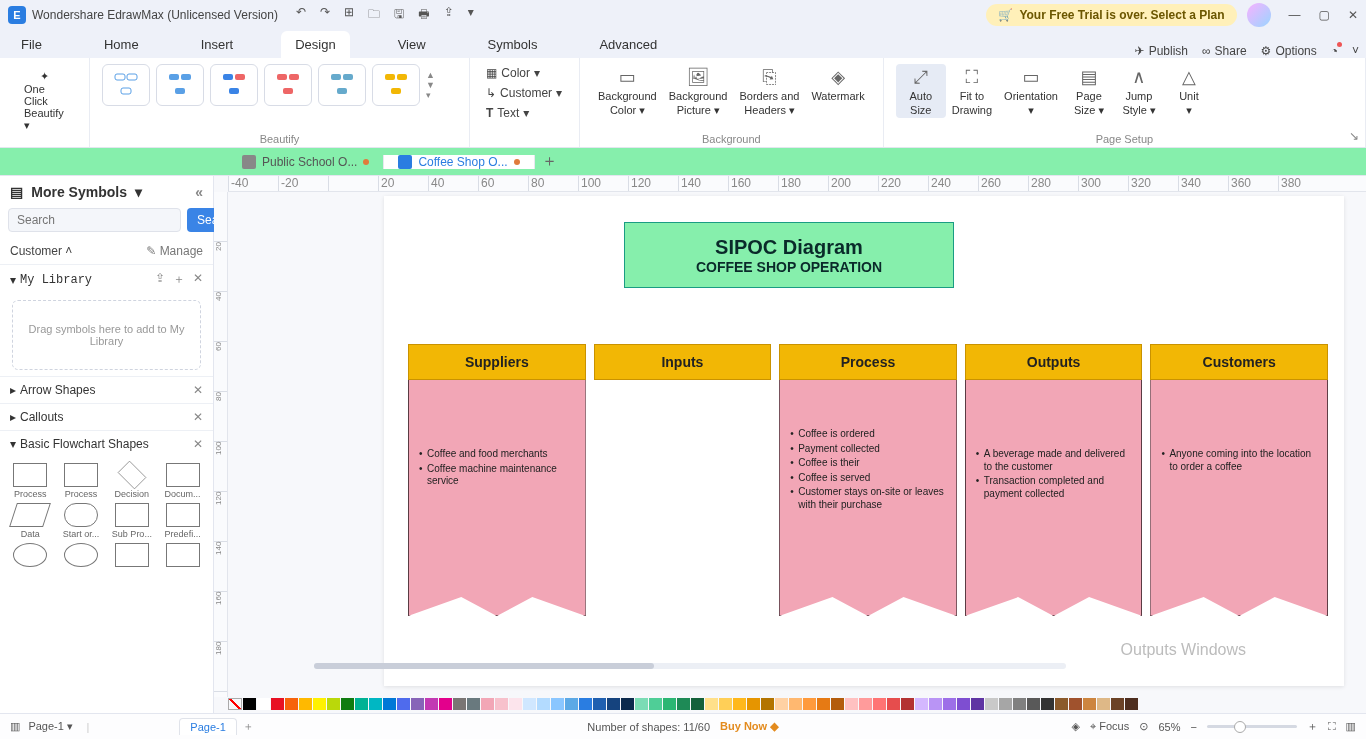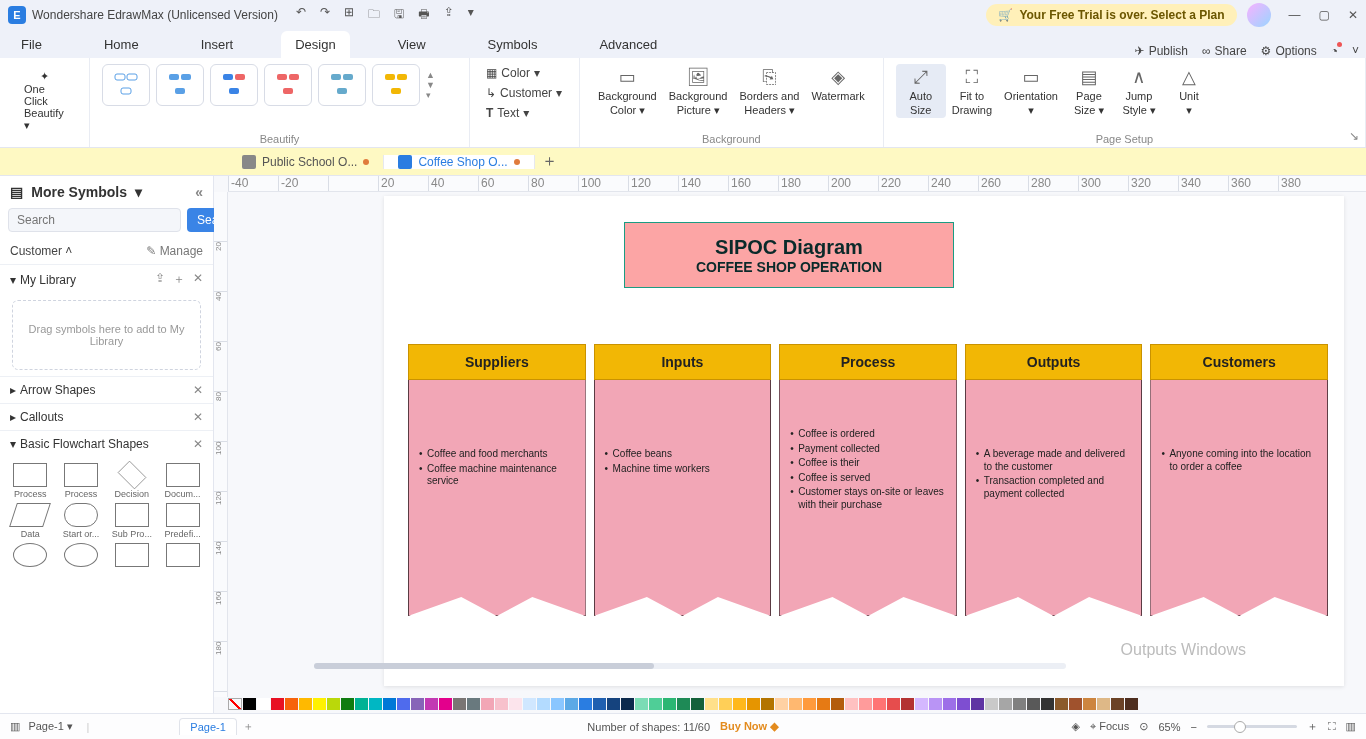--- a/index.html
+++ b/index.html
@@ -29,21 +29,21 @@
 .rgroup .glabel { position:absolute; bottom:0; left:0; right:0; text-align:center; font-size:11px; color:#888; padding-bottom:2px;}
 .rcol { display:flex; flex-direction:column; align-items:center; justify-content:flex-start; gap:2px; padding:2px 6px; cursor:pointer; font-size:11px; color:#333; text-align:center; min-width:50px;}
 .rcol .ricon { width:22px; height:22px; display:flex; align-items:center; justify-content:center; font-size:18px; color:#666;}
 .rrow { display:flex; align-items:center; gap:4px; font-size:12px; color:#444; padding:2px 4px; cursor:pointer;}
 .stylecards { display:flex; gap:6px; }
 .stylecard { width:48px; height:42px; border:1px solid #d8dce6; border-radius:6px; background:#fff; display:flex; align-items:center; justify-content:center; cursor:pointer;}
 .oneclick { display:flex; flex-direction:column; align-items:center; justify-content:center; padding:6px 12px; font-size:11px; color:#333; cursor:pointer;}
 .autosize { background:#e6ebf5; border-radius:4px; }
 
 
-.doctabs { height: 28px; background:#fef9c3; border-bottom:1px solid #e3e6ef; display:flex; align-items:center; padding-left:228px; gap:0;}
+.doctabs { height: 28px; background:#86efac; border-bottom:1px solid #e3e6ef; display:flex; align-items:center; padding-left:228px; gap:0;}
 .doctab { display:flex; align-items:center; gap:6px; padding:0 14px; height:100%; font-size:12px; color:#555; border-right:1px solid #e6e8ef; cursor:pointer; position:relative;}
 .doctab.active { background:#fff; color:#2a7de1; }
 .doctab .dot { width:6px; height:6px; border-radius:50%; background:#e07b3c; }
 .doctab .ficon { width:14px; height:14px; background:#888; border-radius:2px; }
 .doctab.active .ficon { background:#2a7de1; }
 .addtab { width:30px; display:flex; align-items:center; justify-content:center; color:#666; cursor:pointer; font-size:16px;}
 
 
 .main { position:absolute; top:176px; left:0; right:0; bottom:26px; display:flex; }
 .sidebar { width:214px; background:#fff; border-right:1px solid #e3e6ef; display:flex; flex-direction:column; }
@@ -67,21 +67,21 @@
 
 
 .canvas-wrap { flex:1; position:relative; background:#f7f8fb; }
 .ruler-h { position:absolute; left:14px; right:0; top:0; height:16px; background:#fafbfd; border-bottom:1px solid #e2e5ec; display:flex; font-size:12px; color:#888; overflow:hidden;}
 .ruler-h div { width:50px; border-left:1px solid #d9dde5; padding-left:2px; flex-shrink:0;}
 .ruler-v { position:absolute; left:0; top:16px; bottom:16px; width:14px; background:#fafbfd; border-right:1px solid #e2e5ec; display:flex; flex-direction:column; font-size:8px; color:#888; overflow:hidden;}
 .ruler-v div { height:50px; border-top:1px solid #d9dde5; padding-top:2px; writing-mode:vertical-rl; transform:rotate(180deg); text-align:right; flex-shrink:0;}
 .page { position:absolute; left:170px; top:20px; width:960px; height:490px; background:#fff; box-shadow:0 1px 4px rgba(0,0,0,0.1); }
 
 
-.sipoc-title { position:absolute; left:240px; top:26px; width:330px; height:66px; background:#fca5a5; border:1px solid #1a9c83; color:#0a2a2a; display:flex; flex-direction:column; align-items:center; justify-content:center; }
+.sipoc-title { position:absolute; left:240px; top:26px; width:330px; height:66px; background:#86efac; border:1px solid #1a9c83; color:#0a2a2a; display:flex; flex-direction:column; align-items:center; justify-content:center; }
 .sipoc-title .t1 { font-size:20px; font-weight:700;}
 .sipoc-title .t2 { font-size:14px; font-weight:700;}
 .colwrap { position:absolute; top:148px; left:16px; right:16px; display:flex; justify-content:space-between; }
 .scol { width:188px;margin-left:8px; }
 .shead { background:#f2b705; border:1px solid #c99200; height:36px; display:flex; align-items:center; justify-content:center; font-weight:700; font-size:14px; color:#222;}
 .sbody { background:#f2a6b6; border:1px solid #5a3b43; border-top:none; height:236px; position:relative; padding:68px 10px 10px; font-size:10px; color:#222; clip-path: polygon(0 0, 100% 0, 100% 100%, 70% 92%, 50% 100%, 30% 92%, 0 100%);}
 .sbody.mid { padding-top:48px; }
 .sbody ul { list-style:none; }
 .sbody li { position:relative; padding-left:8px; margin-bottom:2px; line-height:1.25;}
 .sbody li::before { content:"•"; position:absolute; left:0; }
@@ -302,21 +302,21 @@
     <div class="sb-search">
       <input placeholder="Search" style="">
       <button>Search</button>
     </div>
     <div class="sb-row">
       <span><span>Customer</span> ˄</span>
       <span class="r">
           <span>✎ <span>Manage</span></span>
         </span>
     </div>
-    <div class="sb-section">▾ <span style="margin-left:4px;">My Library</span>
+    <div class="sb-section">▾ <span style="margin-left:4px;font-family:Liberation Mono, monospace;">My Library</span>
       <span class="x" style="display:flex;gap:8px;">
           <span>⇪</span>
           <span>＋</span>
           <span>✕</span>
         </span>
     </div>
     <div class="dropzone">Drag symbols here to add to My Library</div>
     <div id="sections-mount">
         <div class="sb-section">▸ <span style="margin-left:4px;">Arrow Shapes</span><span class="x">✕</span></div>
         <div class="sb-section">▸ <span style="margin-left:4px;">Callouts</span><span class="x">✕</span></div>
@@ -419,26 +419,20 @@
             <div class="shead">Suppliers</div>
             <div class="sbody">
               <ul>
                 <li>Coffee and food merchants</li>
                 <li>Coffee machine maintenance service</li>
               </ul>
             </div>
           </div>
           <div class="scol">
             <div class="shead">Inputs</div>
-            <div class="sbody">
-              <ul>
-                <li>Coffee beans</li>
-                <li>Machine time workers</li>
-              </ul>
-            </div>
           </div>
           <div class="scol">
             <div class="shead">Process</div>
             <div class="sbody mid">
               <ul>
                 <li>Coffee is ordered</li>
                 <li>Payment collected</li>
                 <li>Coffee is their</li>
                 <li>Coffee is served</li>
                 <li>Customer stays on-site or leaves with their purchase</li>

